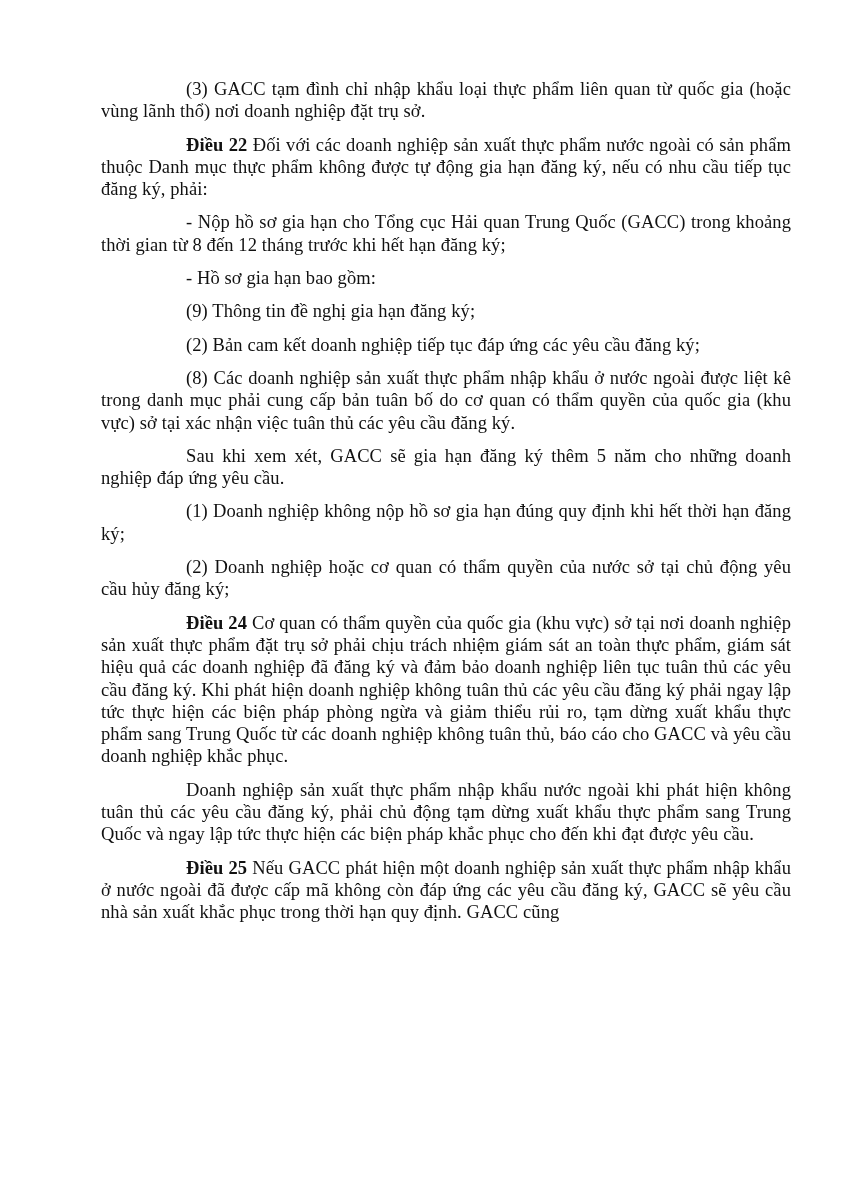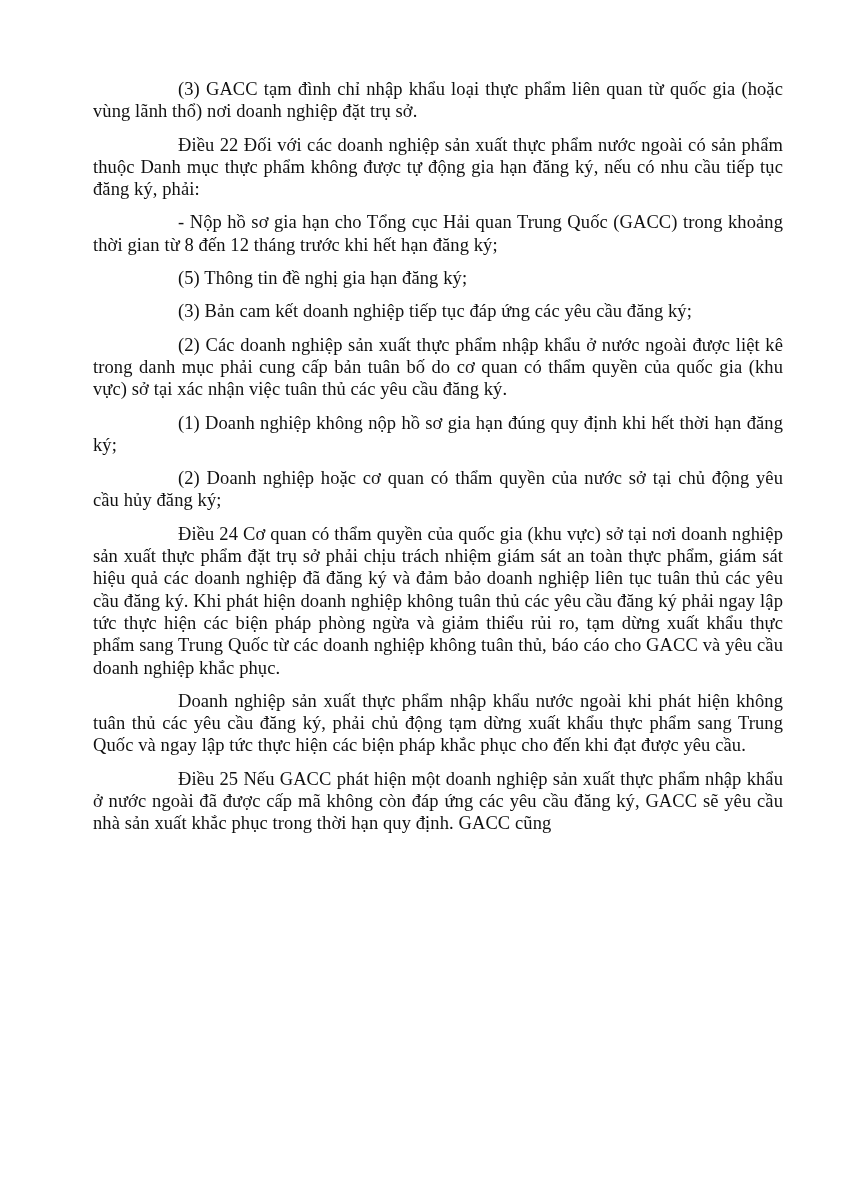--- a/index.html
+++ b/index.html
@@ -13,49 +13,51 @@
     height: 1200px;
     background: #ffffff;
     overflow: hidden;
     box-sizing: border-box;
     font-family: "Liberation Serif", "DejaVu Serif", serif;
     color: #111111;
   }
   .doc-body {
     position: absolute;
     top: 78px;
-    left: 93px;
+    left: 101px;
     width: 690px;
     font-size: 18.5px;
     line-height: 22.3px;
     text-align: justify;
     letter-spacing: 0.1px;
   }
   .para {
     margin: 0 0 11px 0;
     padding: 0;
     text-indent: 85px;
   }
   .para:last-child {
     margin-bottom: 0;
   }
   .article-label {
-    font-weight: normal;
+    font-weight: bold;
   }
 </style>
 </head>
 <body>
 
 <div class="page">
   <div class="doc-body" id="doc-body">
       <p class="para"><span>(3) GACC tạm đình chỉ nhập khẩu loại thực phẩm liên quan từ quốc gia (hoặc vùng lãnh thổ) nơi doanh nghiệp đặt trụ sở.</span></p>
       <p class="para"><strong class="article-label">Điều 22</strong> <span>Đối với các doanh nghiệp sản xuất thực phẩm nước ngoài có sản phẩm thuộc Danh mục thực phẩm không được tự động gia hạn đăng ký, nếu có nhu cầu tiếp tục đăng ký, phải:</span></p>
       <p class="para"><span>-  Nộp hồ sơ gia hạn cho Tổng cục Hải quan Trung Quốc (GACC) trong khoảng thời gian từ 8 đến 12 tháng trước khi hết hạn đăng ký;</span></p>
-      <p class="para"><span>(5) Thông tin đề nghị gia hạn đăng ký;</span></p>
-      <p class="para"><span>(3) Bản cam kết doanh nghiệp tiếp tục đáp ứng các yêu cầu đăng ký;</span></p>
-      <p class="para"><span>(2) Các doanh nghiệp sản xuất thực phẩm nhập khẩu ở nước ngoài được liệt kê trong danh mục phải cung cấp bản tuân bố do cơ quan có thẩm quyền của quốc gia (khu vực) sở tại xác nhận việc tuân thủ các yêu cầu đăng ký.</span></p>
+      <p class="para"><span>-  Hồ sơ gia hạn bao gồm:</span></p>
+      <p class="para"><span>(9) Thông tin đề nghị gia hạn đăng ký;</span></p>
+      <p class="para"><span>(2) Bản cam kết doanh nghiệp tiếp tục đáp ứng các yêu cầu đăng ký;</span></p>
+      <p class="para"><span>(8) Các doanh nghiệp sản xuất thực phẩm nhập khẩu ở nước ngoài được liệt kê trong danh mục phải cung cấp bản tuân bố do cơ quan có thẩm quyền của quốc gia (khu vực) sở tại xác nhận việc tuân thủ các yêu cầu đăng ký.</span></p>
+      <p class="para"><span>Sau khi xem xét, GACC sẽ gia hạn đăng ký thêm 5 năm cho những doanh nghiệp đáp ứng yêu cầu.</span></p>
       <p class="para"><span>(1) Doanh nghiệp không nộp hồ sơ gia hạn đúng quy định khi hết thời hạn đăng ký;</span></p>
       <p class="para"><span>(2) Doanh nghiệp hoặc cơ quan có thẩm quyền của nước sở tại chủ động yêu cầu hủy đăng ký;</span></p>
       <p class="para"><strong class="article-label">Điều 24</strong> <span>Cơ quan có thẩm quyền của quốc gia (khu vực) sở tại nơi doanh nghiệp sản xuất thực phẩm đặt trụ sở phải chịu trách nhiệm giám sát an toàn thực phẩm, giám sát hiệu quả các doanh nghiệp đã đăng ký và đảm bảo doanh nghiệp liên tục tuân thủ các yêu cầu đăng ký. Khi phát hiện doanh nghiệp không tuân thủ các yêu cầu đăng ký phải ngay lập tức thực hiện các biện pháp phòng ngừa và giảm thiểu rủi ro, tạm dừng xuất khẩu thực phẩm sang Trung Quốc từ các doanh nghiệp không tuân thủ, báo cáo cho GACC và yêu cầu doanh nghiệp khắc phục.</span></p>
       <p class="para"><span>Doanh nghiệp sản xuất thực phẩm nhập khẩu nước ngoài khi phát hiện không tuân thủ các yêu cầu đăng ký, phải chủ động tạm dừng xuất khẩu thực phẩm sang Trung Quốc và ngay lập tức thực hiện các biện pháp khắc phục cho đến khi đạt được yêu cầu.</span></p>
       <p class="para"><strong class="article-label">Điều 25</strong> <span>Nếu GACC phát hiện một doanh nghiệp sản xuất thực phẩm nhập khẩu ở nước ngoài đã được cấp mã không còn đáp ứng các yêu cầu đăng ký, GACC sẽ yêu cầu nhà sản xuất khắc phục trong thời hạn quy định. GACC cũng</span></p>
     </div>
 </div>
 
 </body></html>

